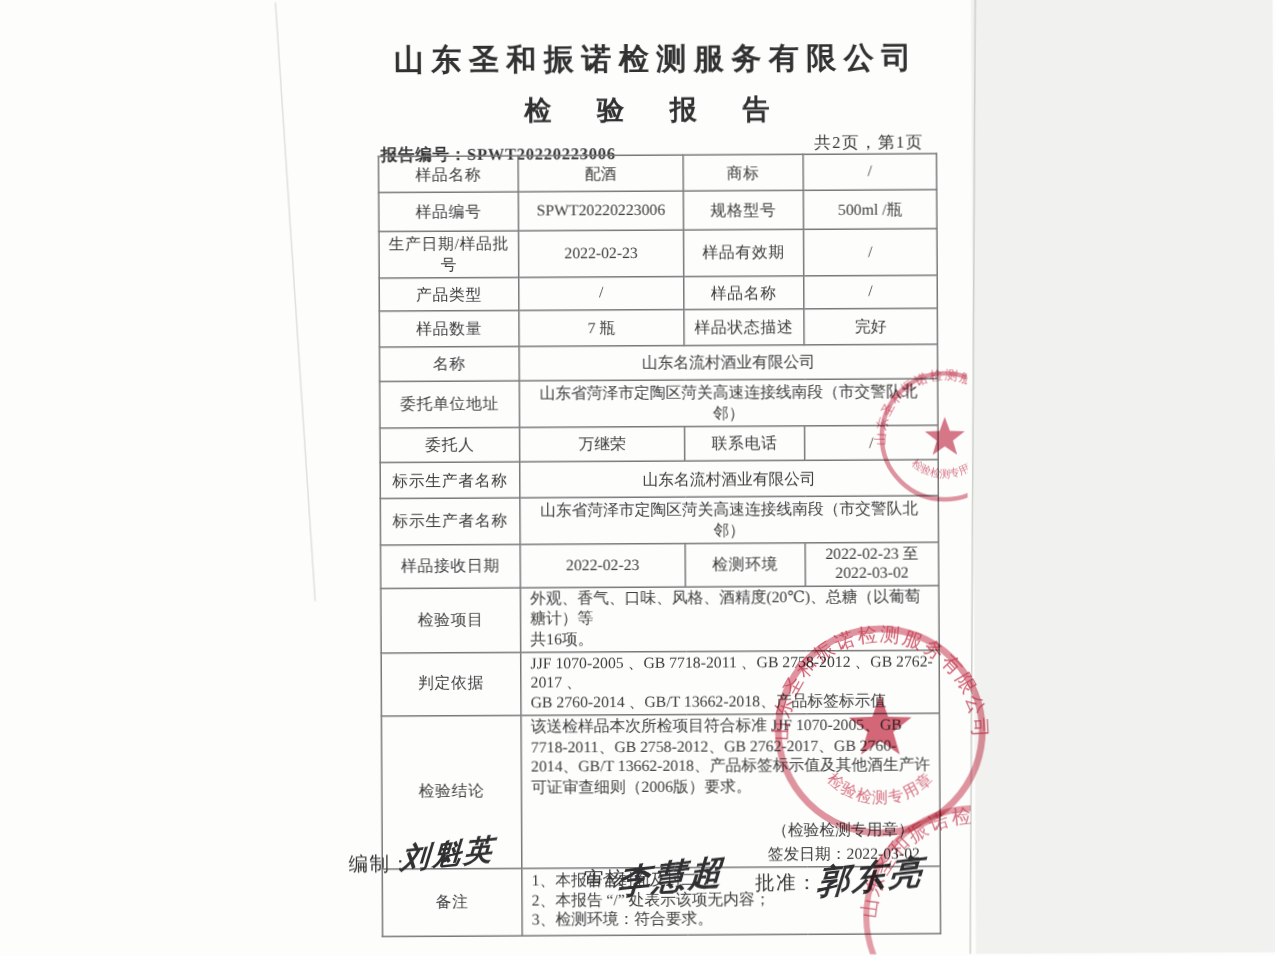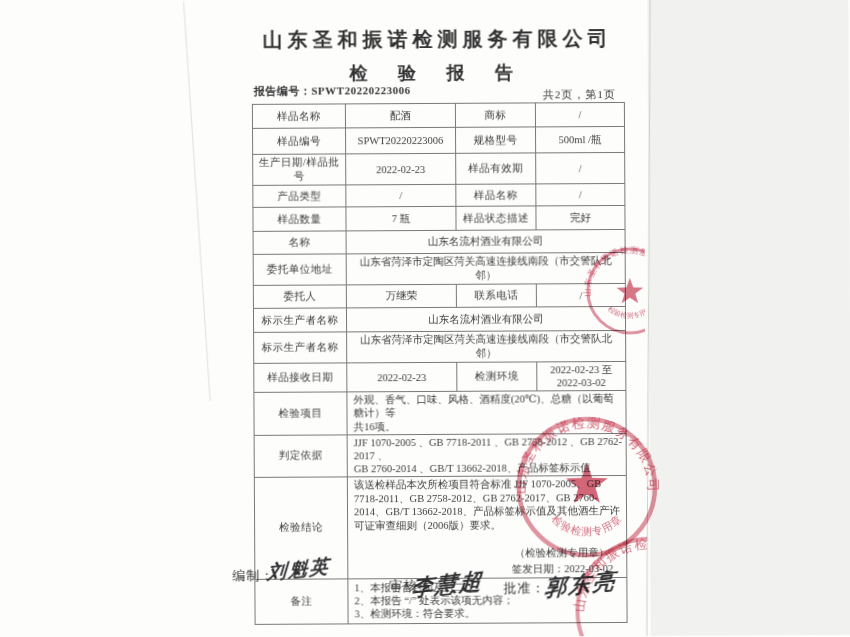--- a/index.html
+++ b/index.html
@@ -12,21 +12,21 @@
   .edge-line{position:absolute;background:#cfd2cc;}
   #edge-right{left:648px;top:0;width:1px;height:637px;transform:rotate(0.6deg);}
   #edge-left{left:197px;top:0;width:1px;height:400px;transform:rotate(-3.5deg);opacity:.6;}
   #bg-right{position:absolute;left:649px;top:0;width:201px;height:637px;background:#f4f5f2;}
 
   
   #header{position:absolute;left:253px;top:26px;width:372px;text-align:center;color:#2f2f2f;}
   #company-title{font-size:20px;font-weight:bold;letter-spacing:5px;white-space:nowrap;}
   #report-title{font-size:18px;font-weight:bold;letter-spacing:13px;margin-top:8px;white-space:nowrap;}
   #meta-row{position:absolute;left:253px;top:83px;width:372px;font-size:11px;color:#333;}
-  #report-no{position:absolute;left:2px;top:0;font-weight:bold;letter-spacing:.5px;}
+  #report-no{position:absolute;left:2px;top:12px;font-weight:bold;letter-spacing:.5px;}
   #page-count{position:absolute;right:8px;top:5px;letter-spacing:1px;margin-left:44px;}
 
   
   table{position:absolute;left:253px;top:103px;width:372px;border-collapse:collapse;table-layout:fixed;}
   td{border:1px solid #79797a;font-size:10.5px;color:#3a3a3a;padding:1px 3px;
      text-align:center;vertical-align:middle;overflow:hidden;}
   td.lbl{letter-spacing:.5px;}
   td.left{text-align:left;padding-left:6px;}
   .pre{white-space:pre-line;line-height:1.25;}
   #concl-text{text-align:left;line-height:1.3;}

